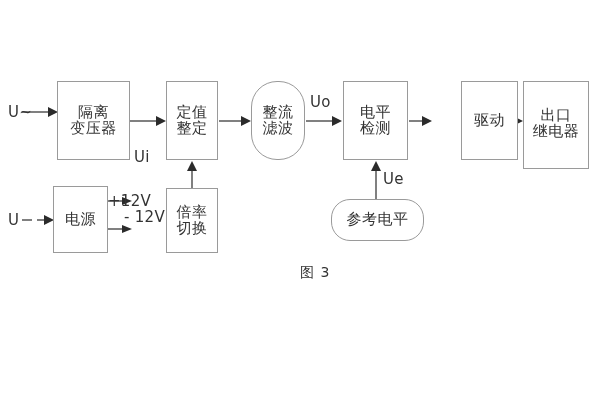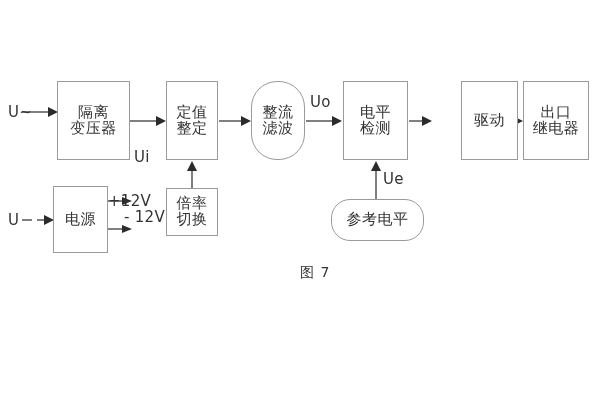--- a/index.html
+++ b/index.html
@@ -164,30 +164,30 @@
 
   <div class="box" style="left:343px; top:81px; width:65px; height:79px;">
     <span class="ln">电平</span>
     <span class="ln">检测</span>
   </div>
 
   <div class="box single" style="left:432px; top:81px; width:57px; height:79px;margin-left:29px;">
     <span class="ln">驱动</span>
   </div>
 
-  <div class="box" style="left:523px; top:81px; width:66px; height:79px;">
+  <div class="box" style="left:523px; top:81px; width:66px; height:88px;font-family:Liberation Mono, monospace;">
     <span class="ln">出口</span>
     <span class="ln">继电器</span>
   </div>
 
   <div class="box single" style="left:53px; top:186px; width:55px; height:67px;">
     <span class="ln">电源</span>
   </div>
 
-  <div class="box" style="left:166px; top:188px; width:52px; height:48px;">
+  <div class="box" style="left:166px; top:188px; width:52px; height:65px;">
     <span class="ln">倍率</span>
     <span class="ln">切换</span>
   </div>
 
   <div class="box single" style="left:331px; top:199px; width:93px; height:42px;border-radius:19px;">
     <span class="ln">参考电平</span>
   </div>
 
   <div class="lbl" style="left:8px; top:103px;">U~</div>
 
@@ -196,15 +196,15 @@
   <div class="lbl" style="left:134px; top:108px;margin-top:40px;">Ui</div>
 
   <div class="lbl" style="left:310px; top:93px;">Uo</div>
 
   <div class="lbl" style="left:383px; top:170px;">Ue</div>
 
   <div class="lbl" style="left:108px; top:192px;">+12V</div>
 
   <div class="lbl" style="left:124px; top:208px;">- 12V</div>
 
-  <div class="caption" style="left:300px; top:264px;">图 7</div>
+  <div class="caption" style="left:300px; top:264px;">图 3</div>
 
 </div>
 
 </body></html>

